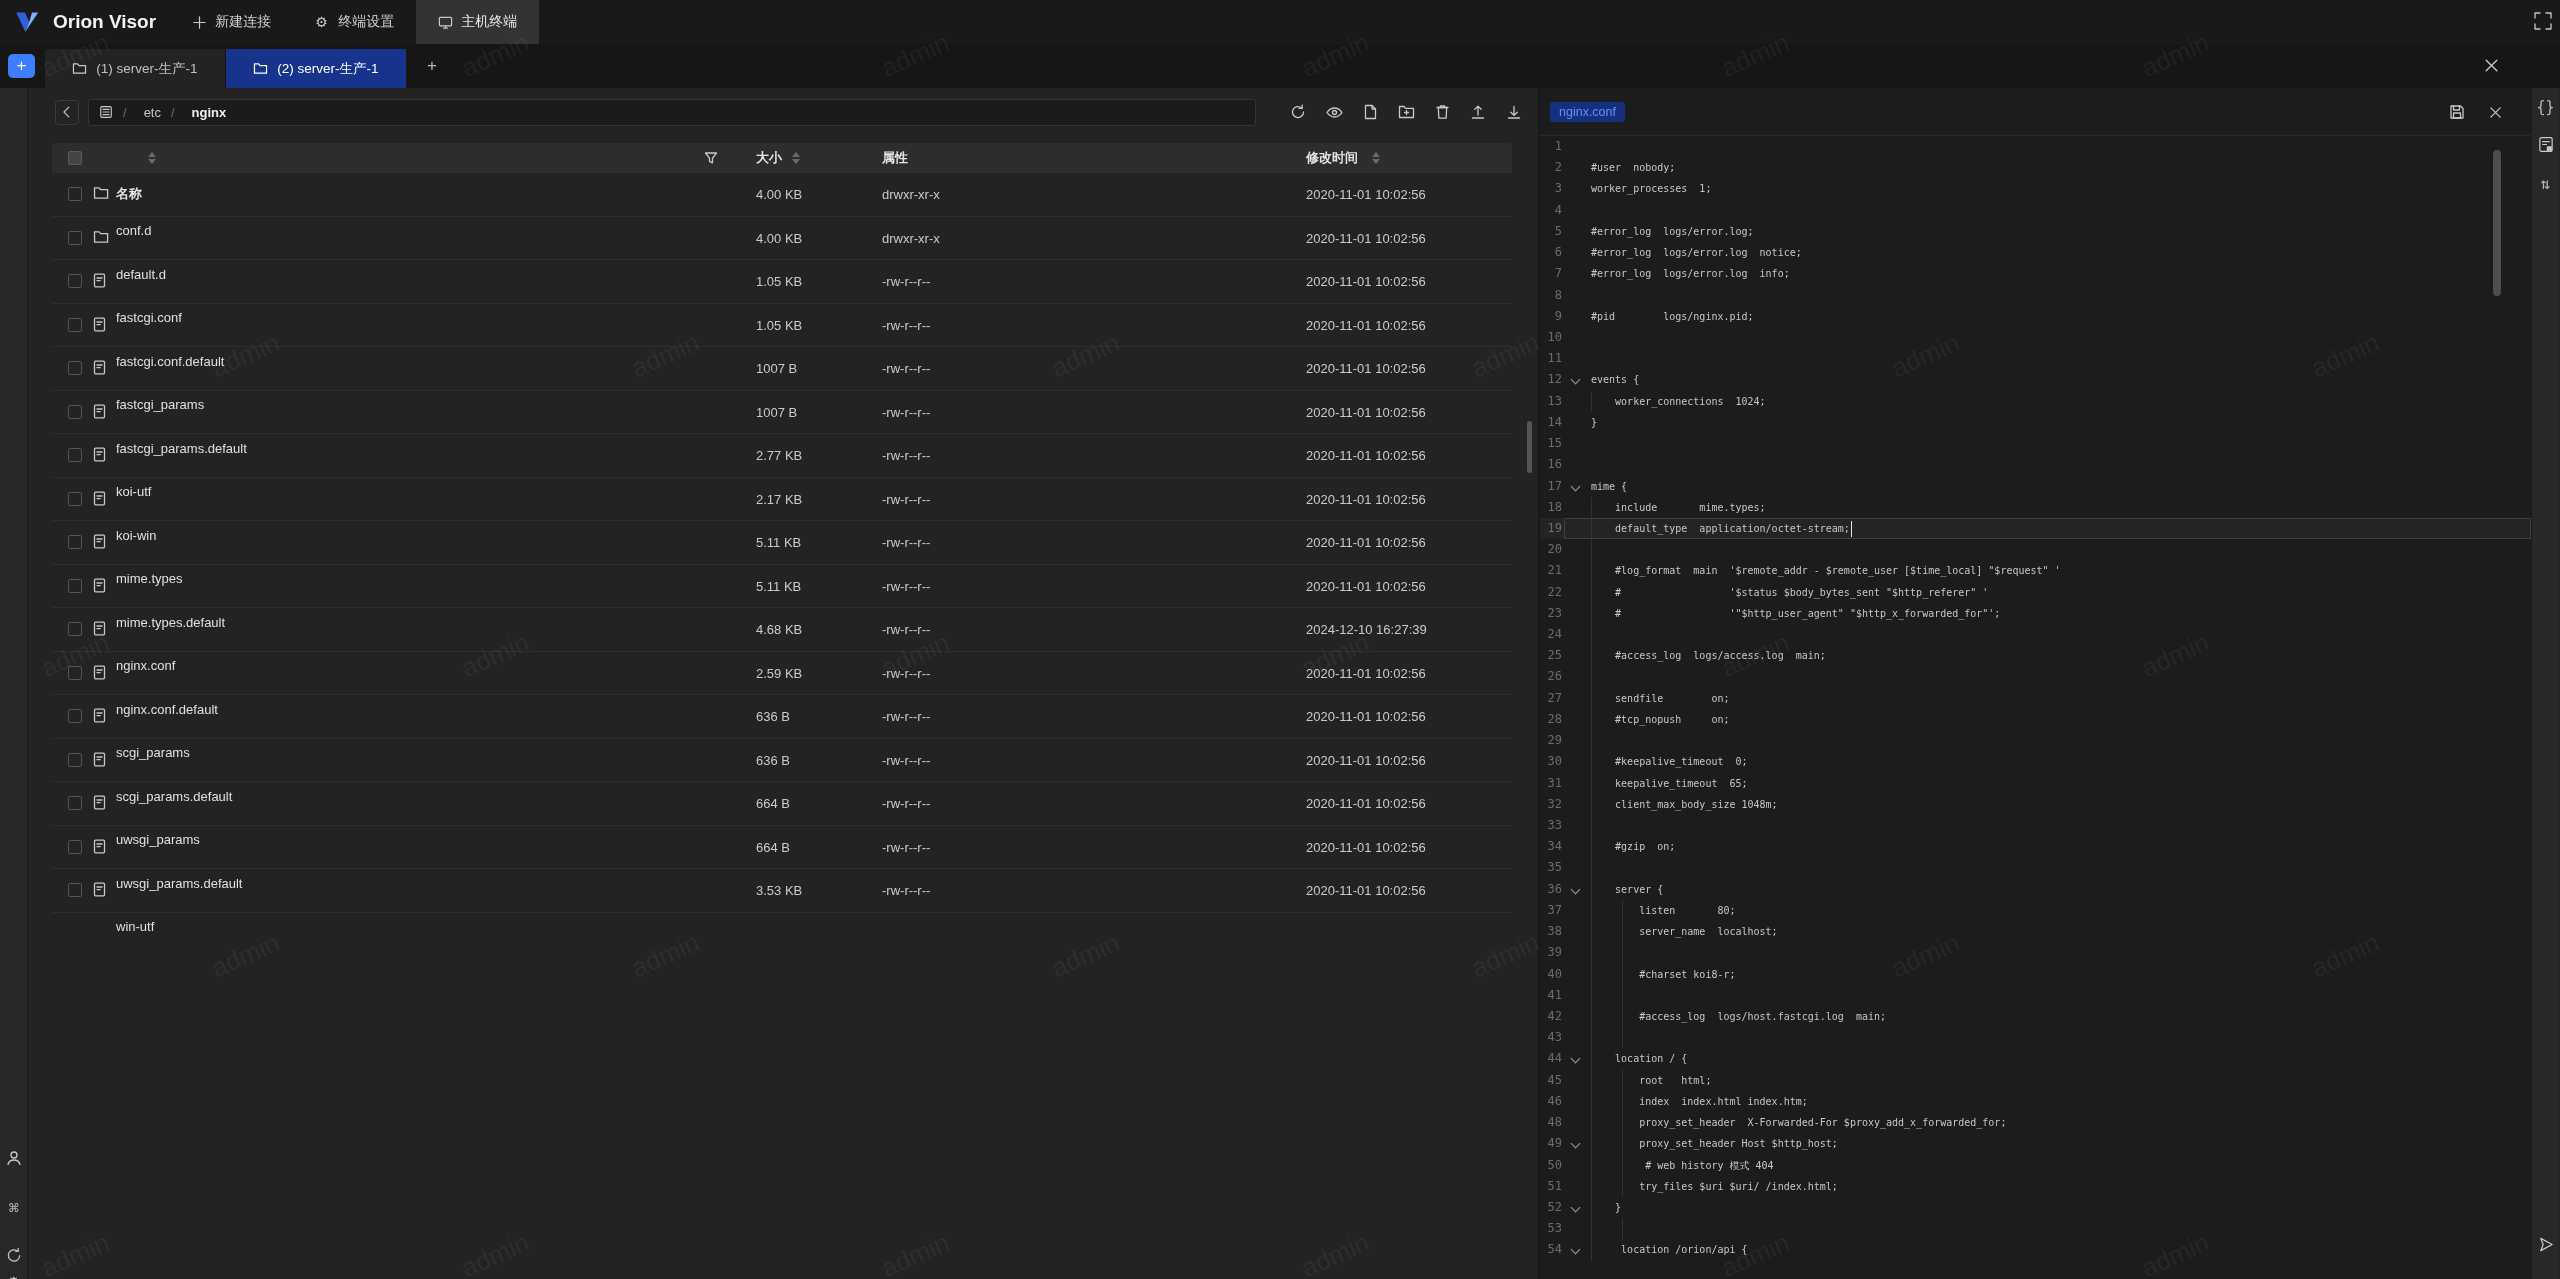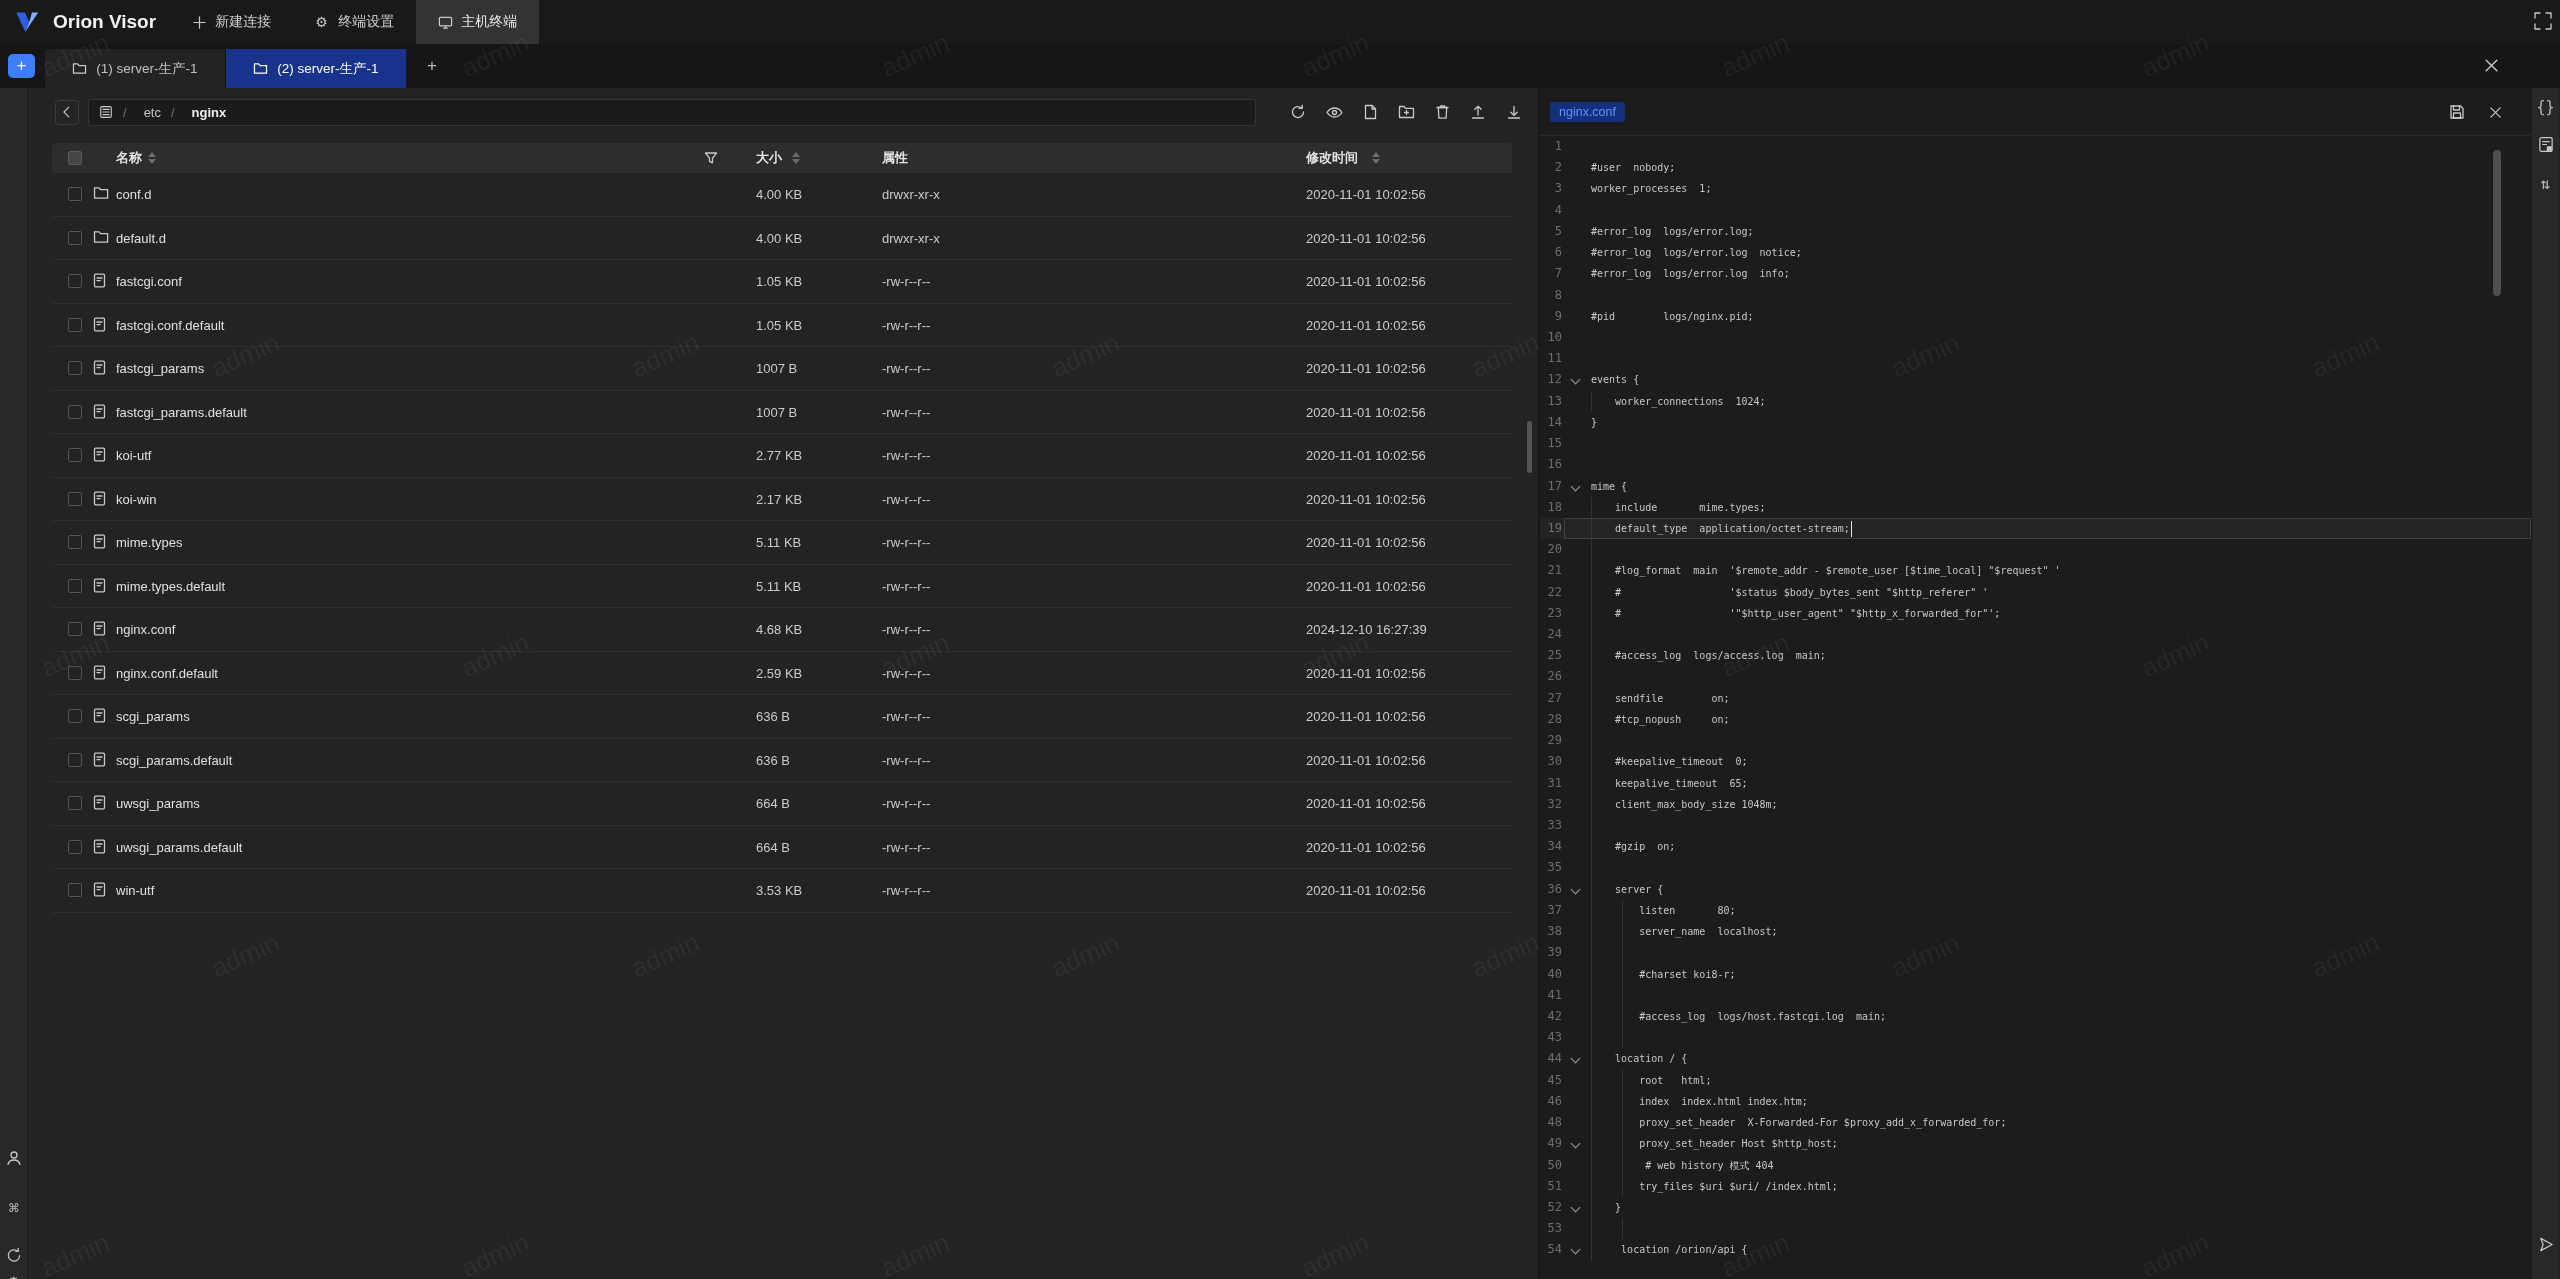--- a/index.html
+++ b/index.html
@@ -52,21 +52,21 @@
   .crumb .seg.last { color:#efefef; font-weight:700; }
   .f-actions { display:flex; gap:8px; margin-left:28px; }
   .act-btn { width:28px; height:28px; display:flex; align-items:center; justify-content:center; cursor:pointer; border-radius:3px; }
 
   .ftable { position:relative; margin:7px 0 0 24px; width:1460px; }
   .thead { position:relative; height:30px; background:#2d2d2d; border-radius:4px 4px 0 0; color:#e3e3e3; font-size:13px; font-weight:700; }
   .thead > * , .frow > * { position:absolute; top:50%; transform:translateY(-50%); }
   .cb { width:14px; height:14px; border:1px solid #545454; border-radius:2px; background:transparent; cursor:pointer; }
   .cb.head { background:#454545; border-color:#5a5a5a; }
   .col-cb { left:16px; }
-  .col-name { left:64px; }
+  .col-name { left:64px;margin-top:36px; }
   .col-size { left:704px; }
   .col-attr { left:830px; }
   .col-time { left:1254px; }
   .sorter { display:inline-flex; flex-direction:column; gap:2px; cursor:pointer; }
   .sorter i { width:0; height:0; border-left:4px solid transparent; border-right:4px solid transparent; display:block; }
   .sorter .up { border-bottom:5px solid #6a6a6a; }
   .sorter .dn { border-top:5px solid #6a6a6a; }
   .s-name { left:96px; } .s-size { left:740px; } .s-time { left:1320px; }
   .funnel { left:652px; cursor:pointer; }
 

